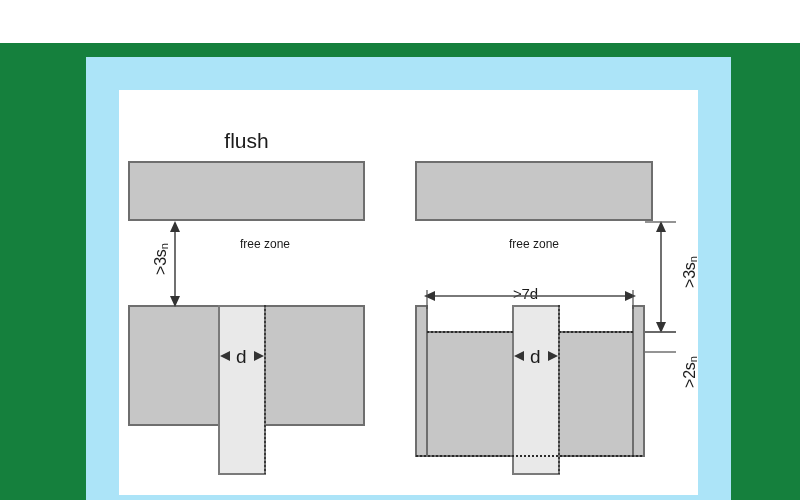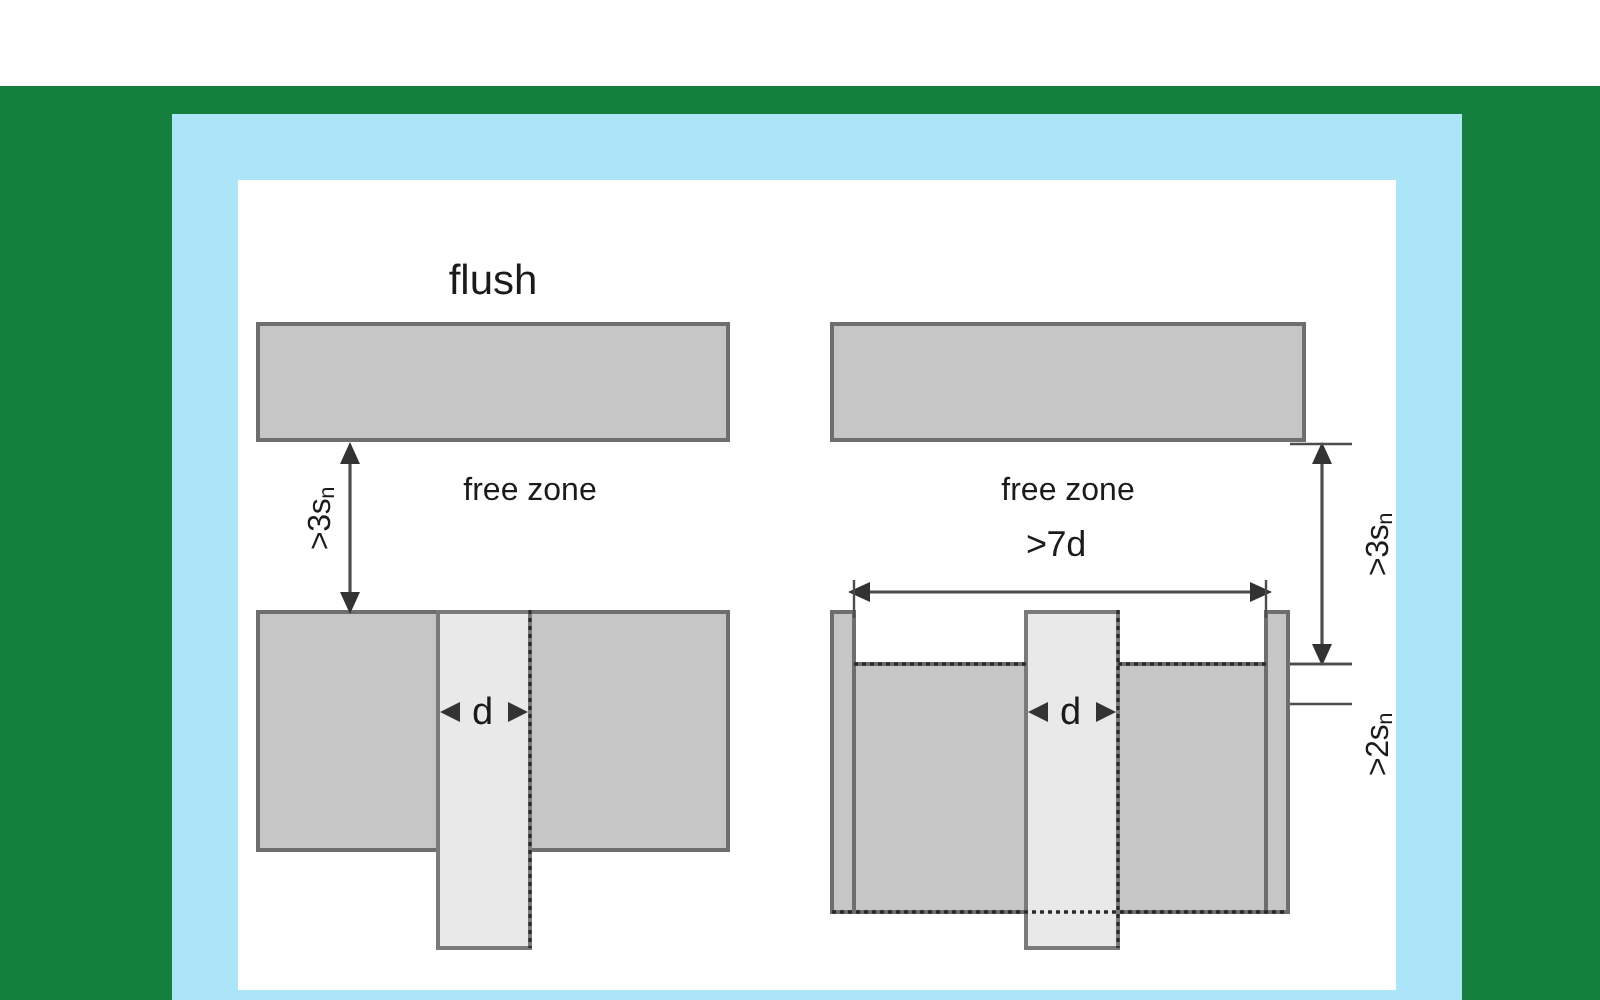--- a/index.html
+++ b/index.html
@@ -54,21 +54,21 @@
     box-sizing: border-box;
   }
   .sensor {
     position: absolute;
     background: #e9e9e9;
     border: 2px solid #7a7a7a;
     box-sizing: border-box;
   }
   .freezone {
     position: absolute;
-    font-size: 16px;
+    font-size: 12px;
     color: #1b1b1b;
     white-space: nowrap;
     text-align: center;
   }
   .dimlabel {
     position: absolute;
     font-size: 16px;
     color: #1b1b1b;
     white-space: nowrap;
     letter-spacing: -0.2px;
@@ -130,21 +130,21 @@
   <div class="freezone" style="left:459px; top:194px; width:150px;">free zone</div>
 
   <div class="dimlabel vert" style="left:681px; top:245px;">
     <span>&gt;3s</span><sub>n</sub>
   </div>
 
   <div class="dimlabel vert" style="left:681px; top:345px;">
     <span>&gt;2s</span><sub>n</sub>
   </div>
 
-  <div class="dimlabel" style="left:513px; top:219px; font-size:18px;">&gt;7d</div>
+  <div class="dimlabel" style="left:513px; top:242px; font-size:15px;">&gt;7d</div>
 
   <div class="blockbar-dotted" style="left:415px; top:262px; width:13px; height:152px;"></div>
 
   <div class="blockbar-dotted" style="left:632px; top:262px; width:13px; height:152px;"></div>
 
   <div class="blockbar-dotted" style="left:426px; top:288px; width:88px; height:126px;"></div>
 
   <div class="blockbar-dotted" style="left:558px; top:288px; width:76px; height:126px;"></div>
 
   <div class="sensor" style="left:512px; top:262px; width:48px; height:170px;"></div>

